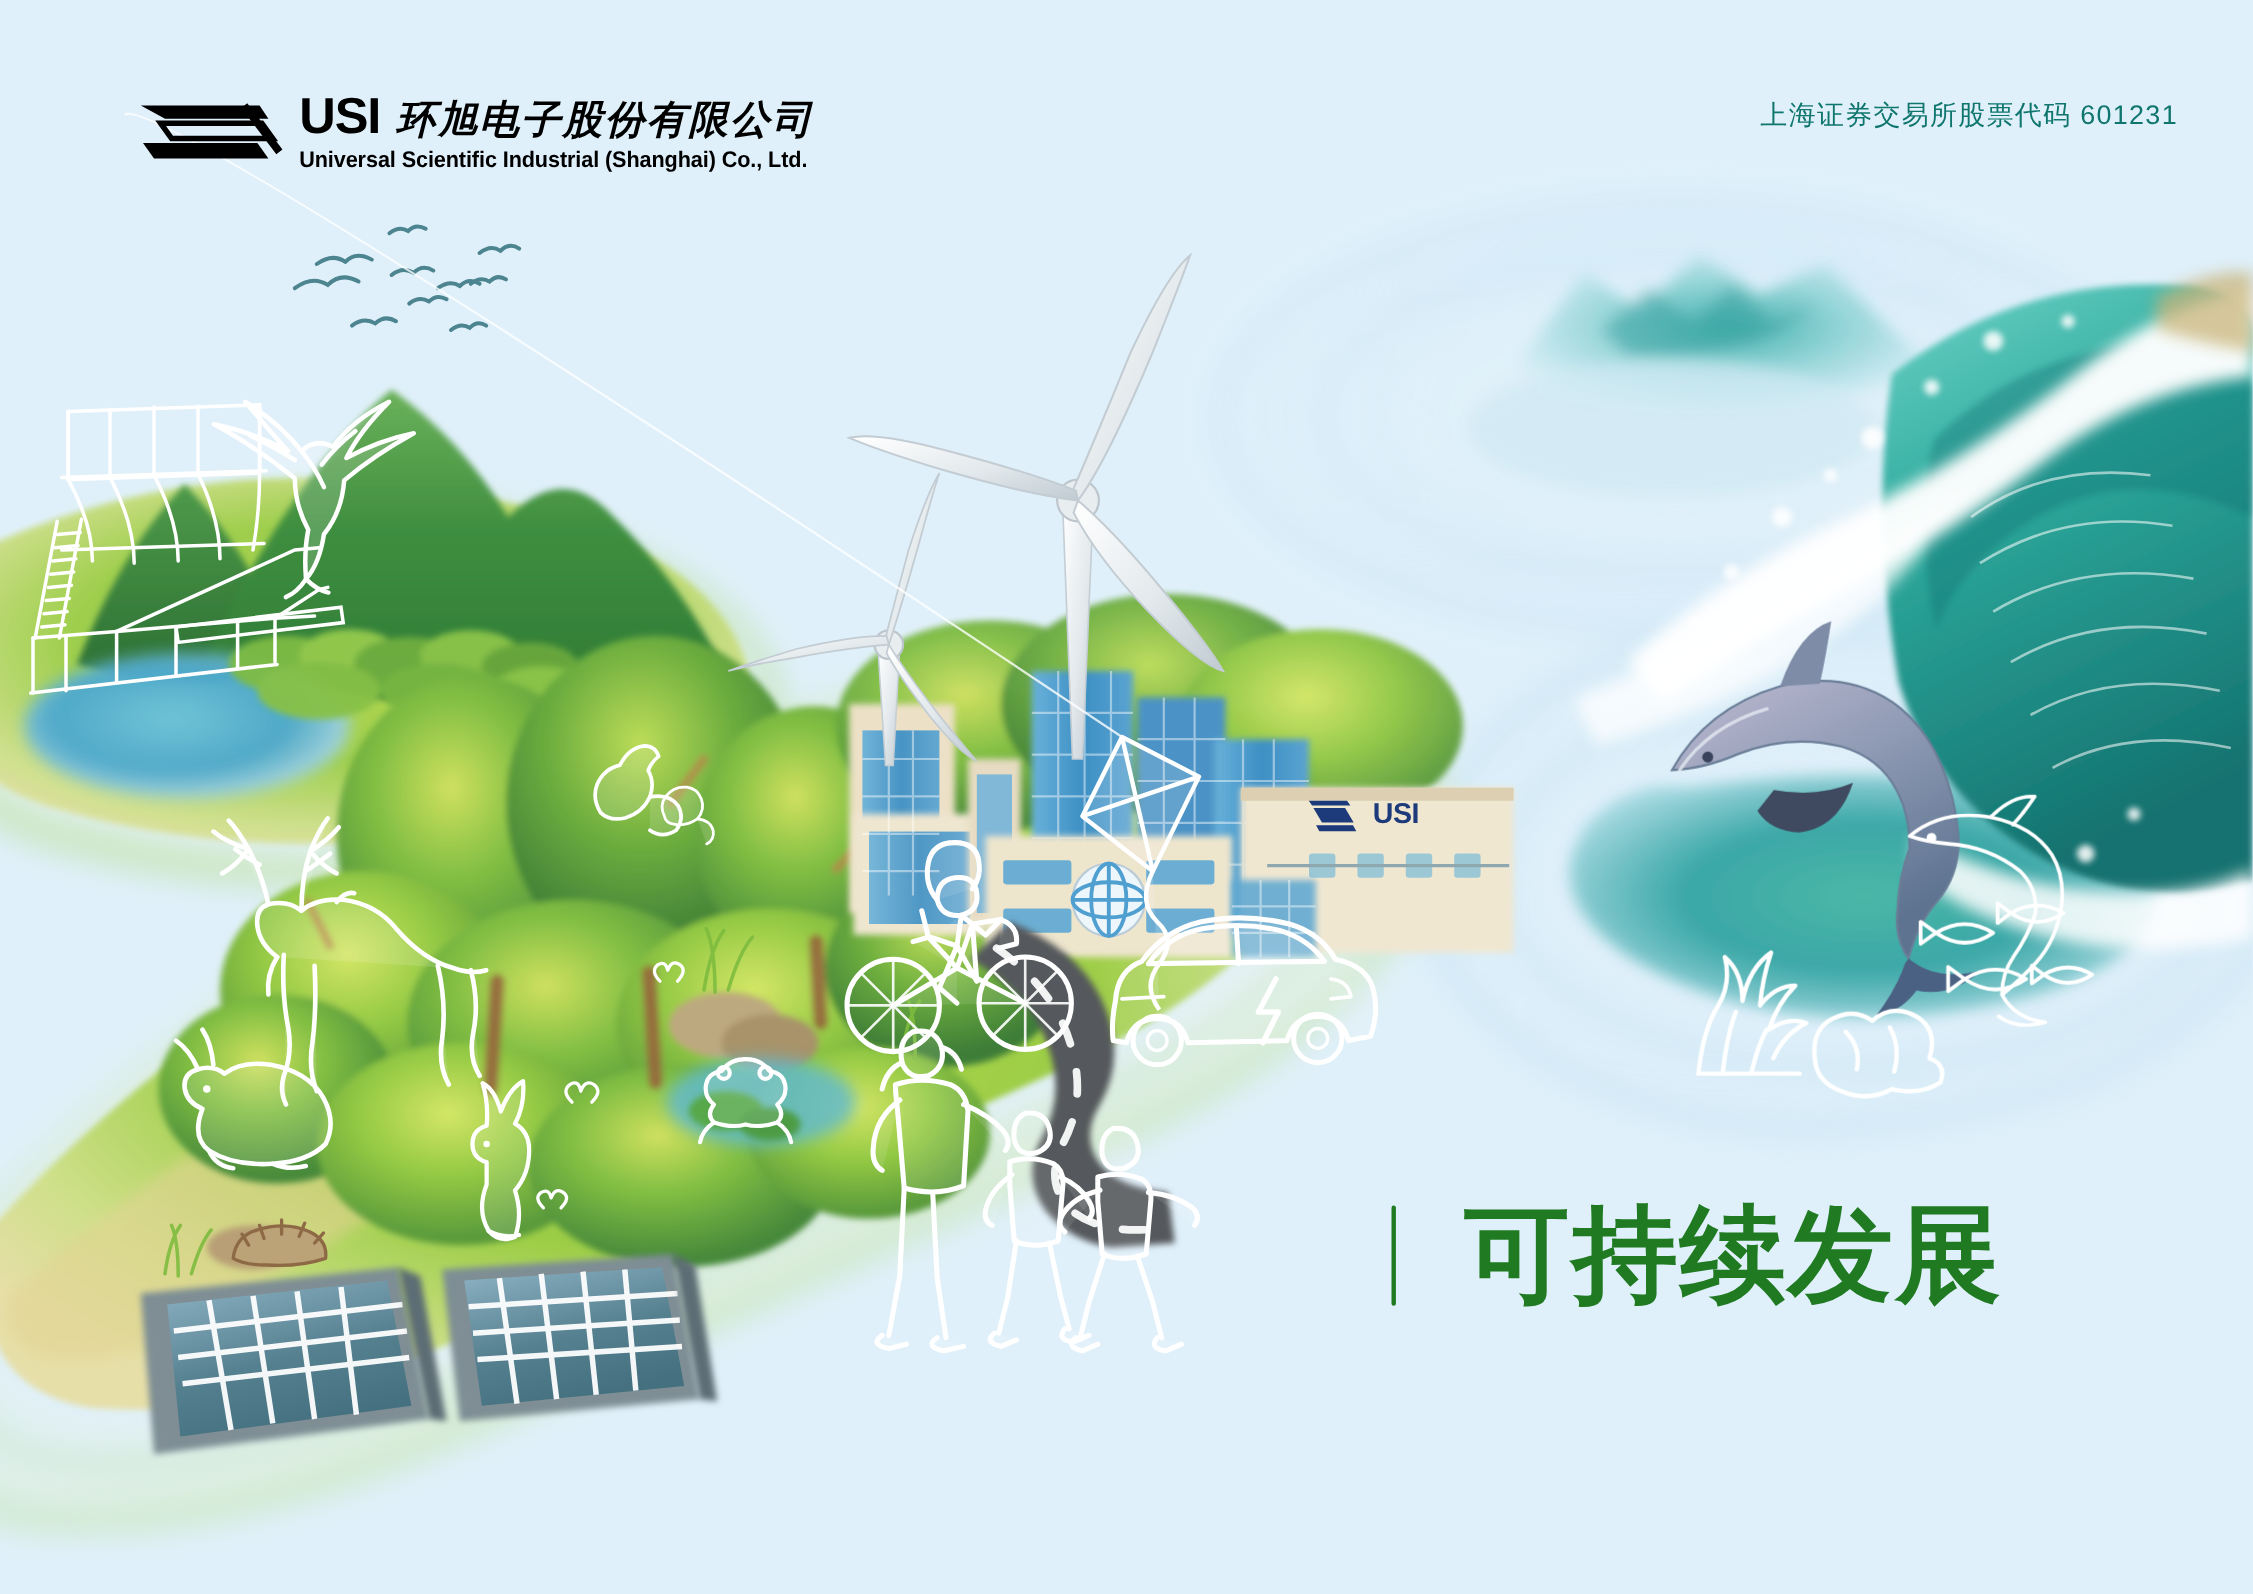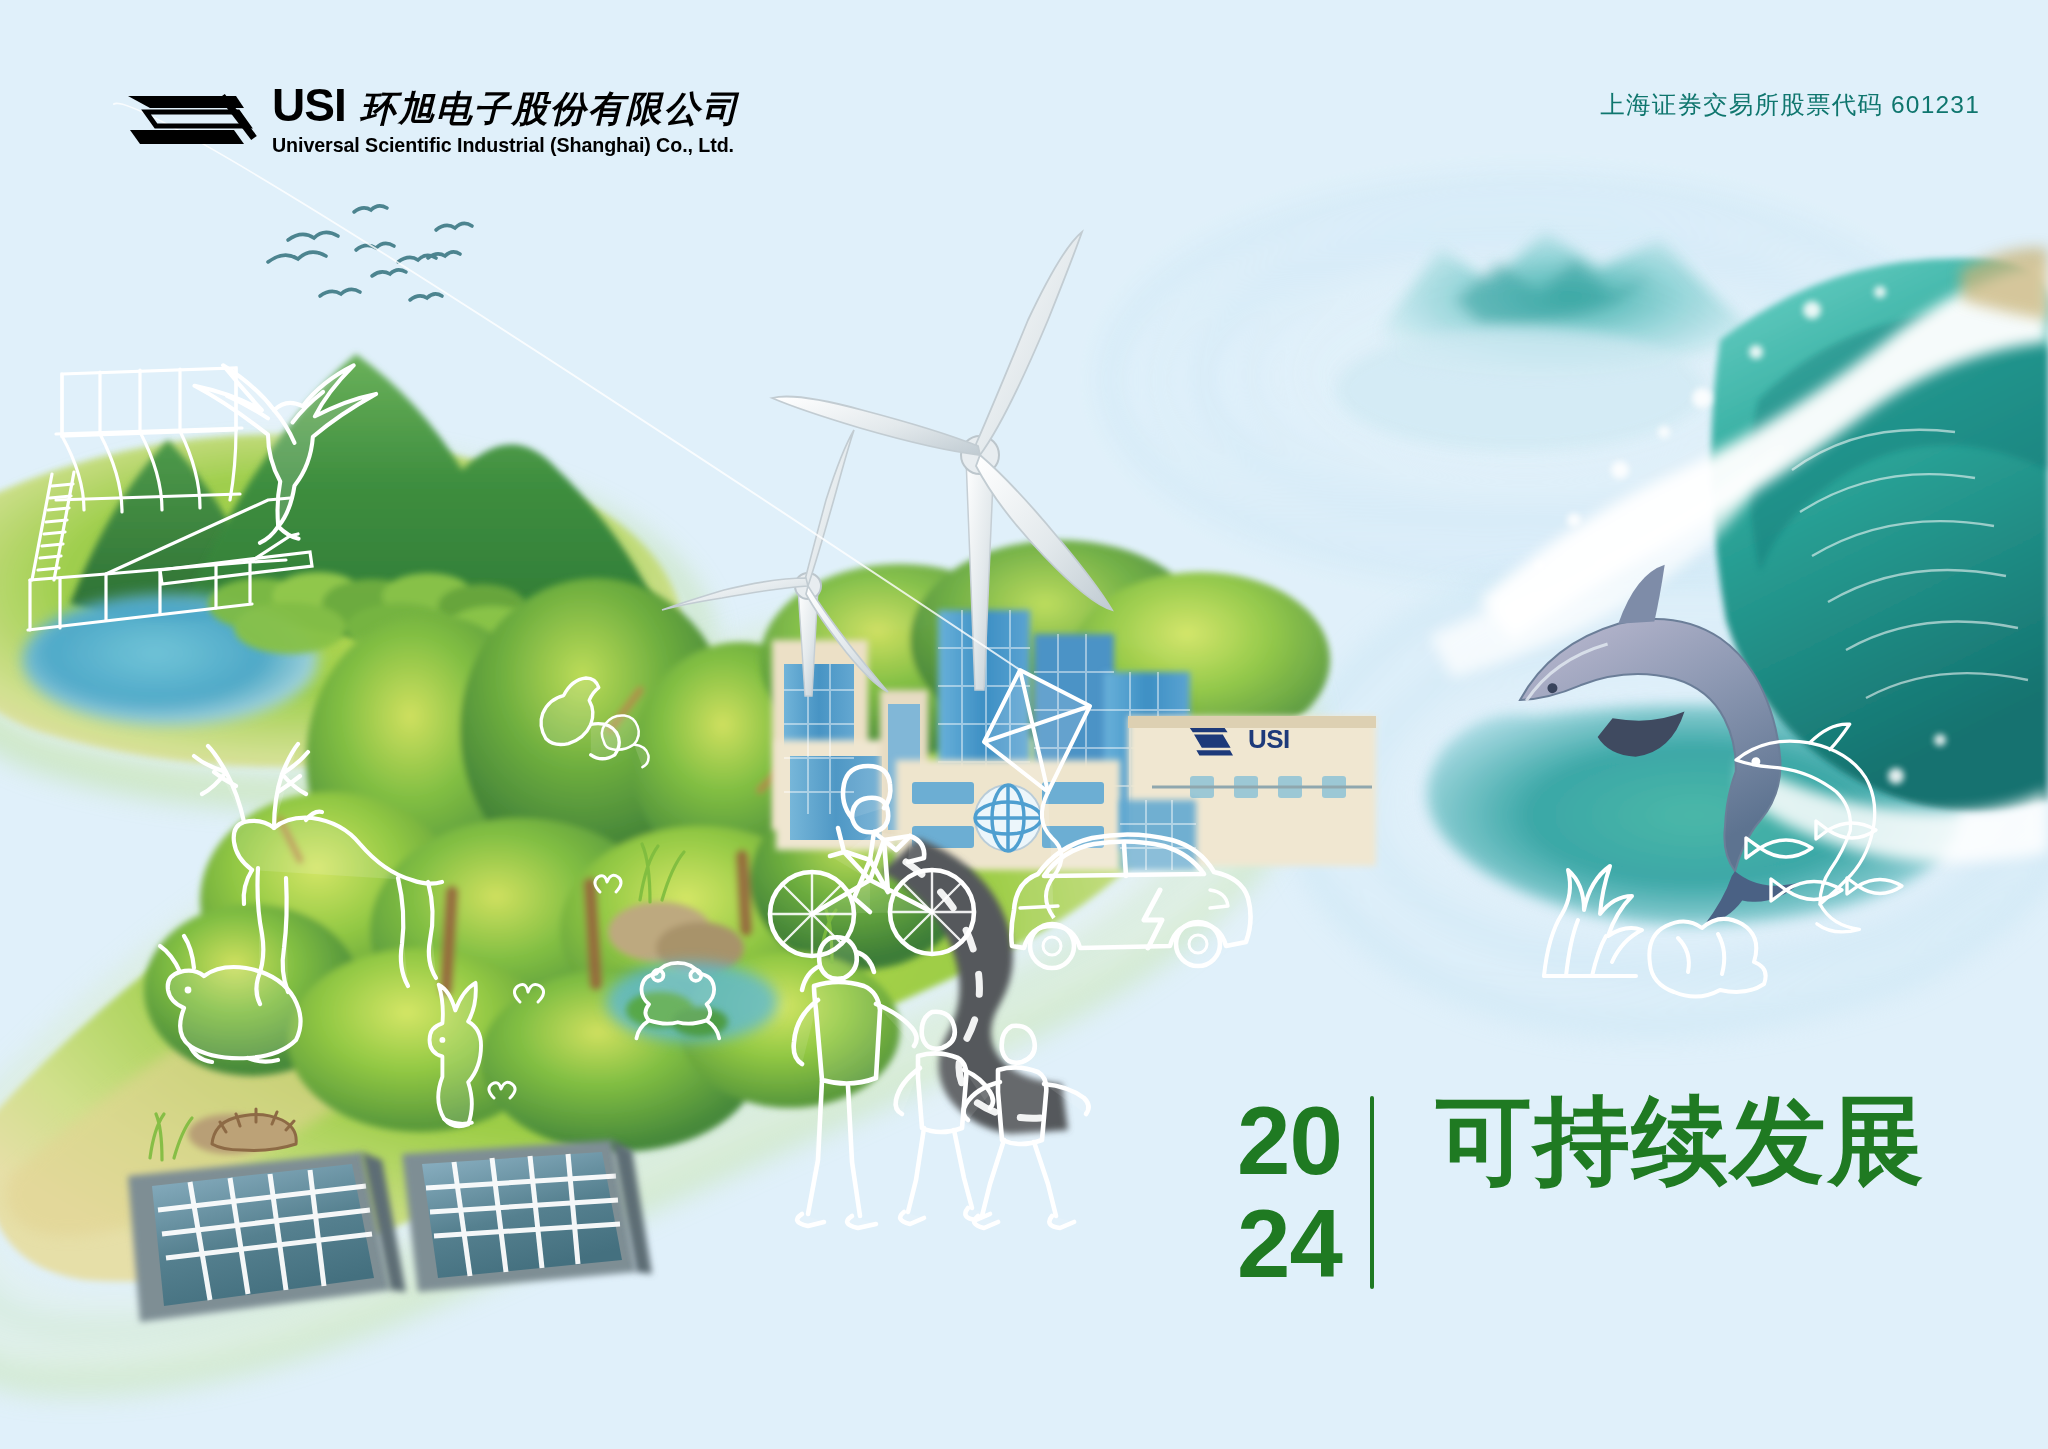--- a/index.html
+++ b/index.html
@@ -683,23 +683,19 @@
           <span class="logo-cn">环旭电子股份有限公司</span>
         </div>
         <div class="logo-en">Universal Scientific Industrial (Shanghai) Co., Ltd.</div>
       </div>
     </div>
 
     <div class="stock-code">上海证券交易所股票代码 601231</div>
   </div>
 
   <div class="title-block">
-    <div class="year">
-      <span>20</span>
-      <span>24</span>
-    </div>
     <div class="title-divider"></div>
     <div class="title-cn">
       <span>可持续发展</span>
     </div>
   </div>
 
 </div>
 
 </body></html>

